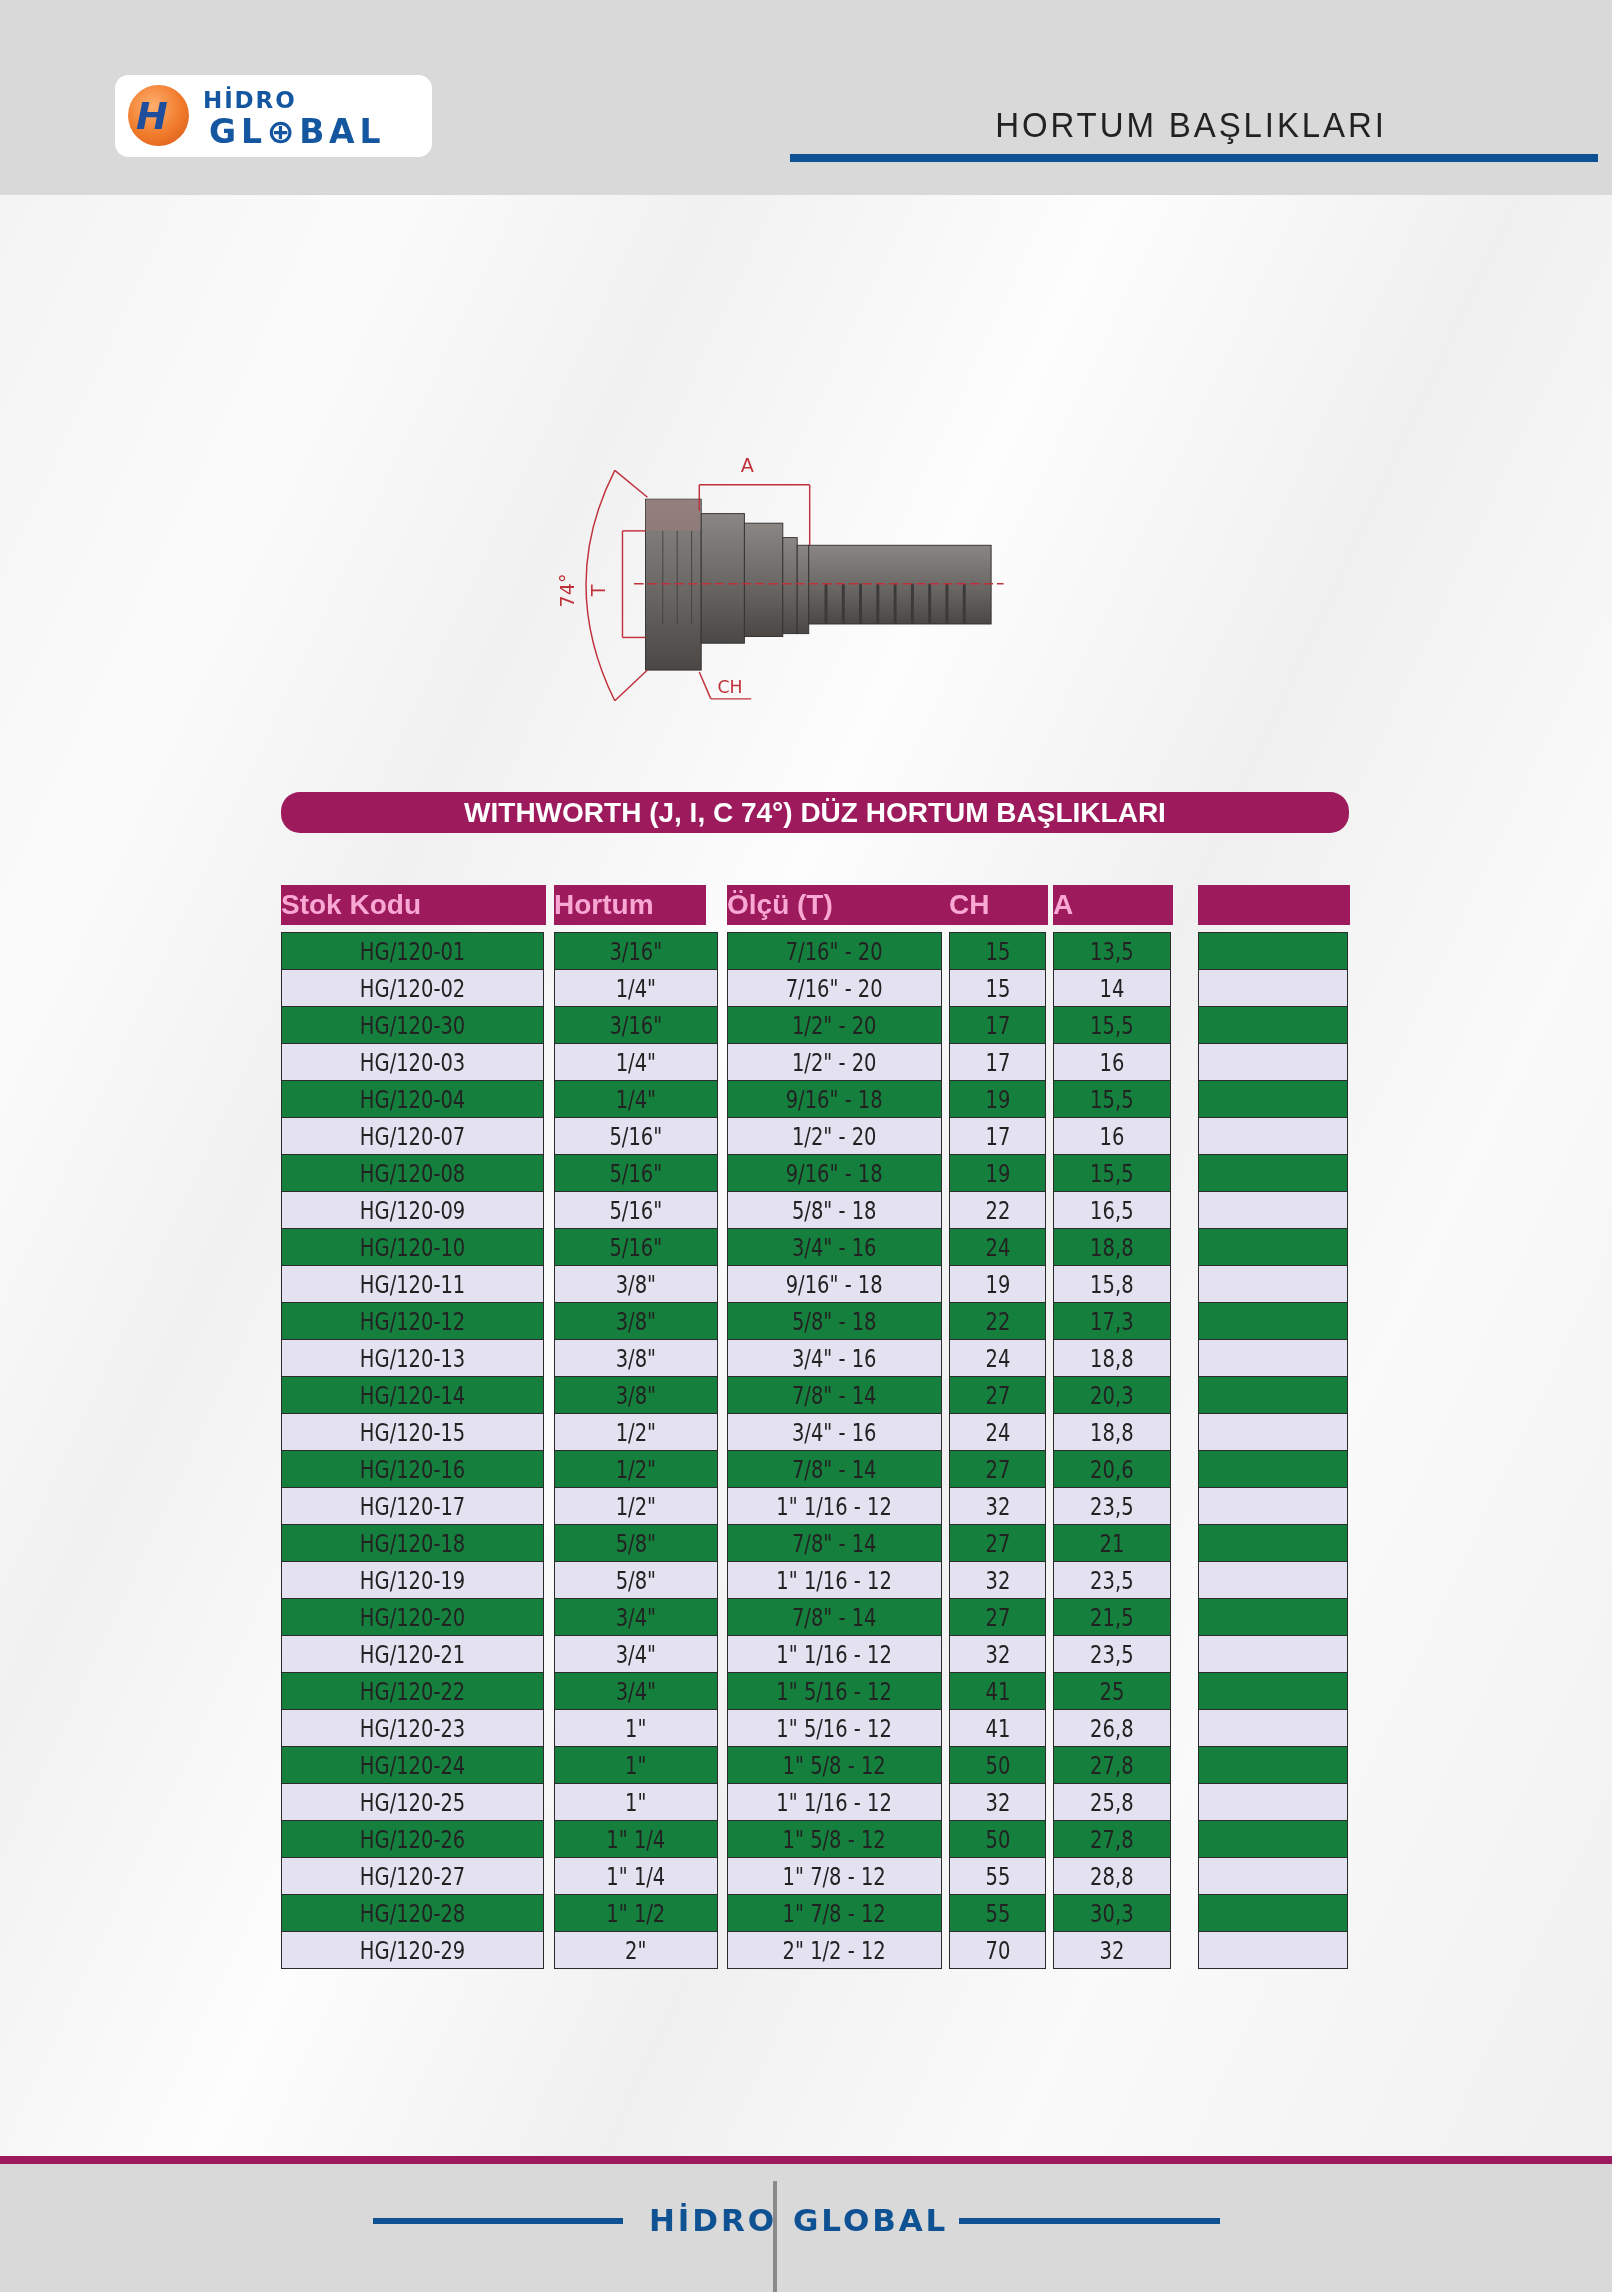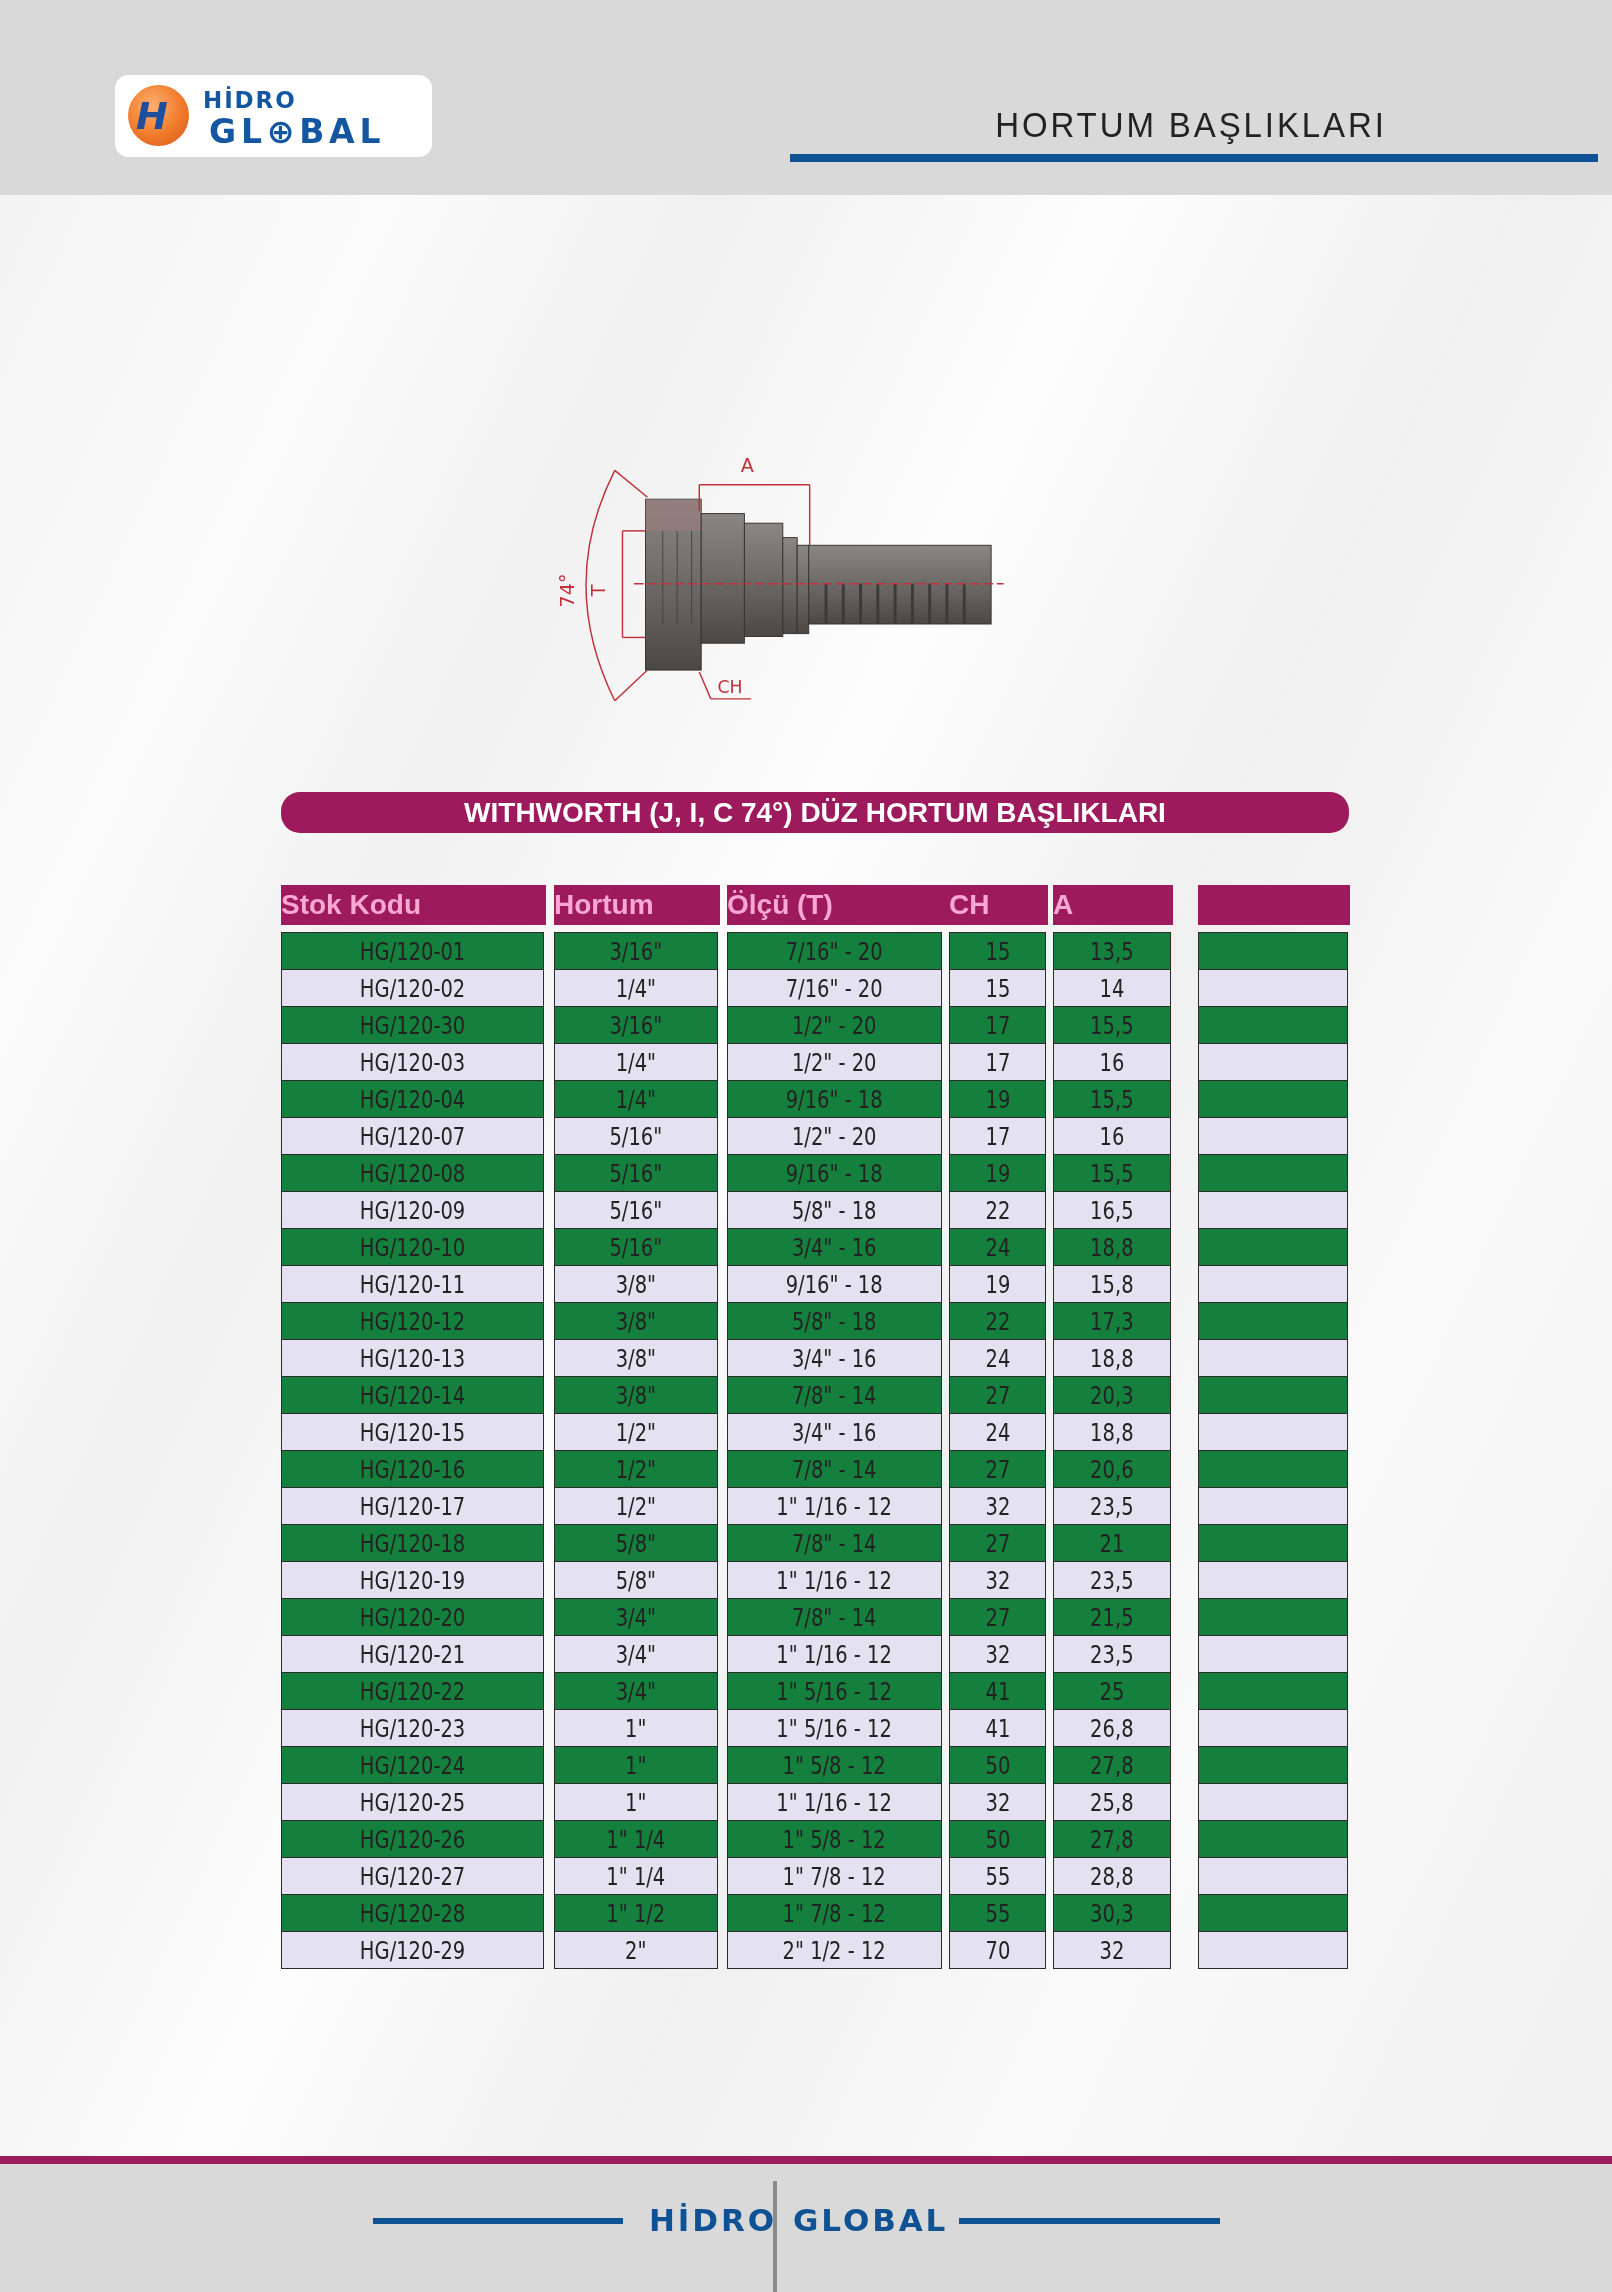--- a/index.html
+++ b/index.html
@@ -115,21 +115,21 @@
   </g>
   <text x="218" y="42" fill="#c0303a" font-family="DejaVu Sans, sans-serif" font-size="20" text-anchor="middle">A</text>
   <text x="70" y="165" fill="#c0303a" font-family="DejaVu Sans, sans-serif" font-size="20" transform="rotate(-90 70 165)" text-anchor="middle">T</text>
   <text x="38" y="165" fill="#c0303a" font-family="DejaVu Sans, sans-serif" font-size="20" transform="rotate(-90 38 165)" text-anchor="middle">74°</text>
   <text x="200" y="272" fill="#c0303a" font-family="DejaVu Sans, sans-serif" font-size="18" text-anchor="middle">CH</text>
 </svg>
 
 <div class="tbl-title">WITHWORTH (J, I, C 74°) DÜZ HORTUM BAŞLIKLARI</div>
 
 <div class="hcell" style="left:281px;width:265px;">Stok Kodu</div>
-<div class="hcell" style="left:554px;width:166px;">Hortum</div>
+<div class="hcell" style="left:554px;width:152px;">Hortum</div>
 <div class="hcell" style="left:727px;width:239px;">Ölçü (T)</div>
 <div class="hcell" style="left:949px;width:99px;">CH</div>
 <div class="hcell" style="left:1053px;width:120px;">A</div>
 <div class="hcell" style="left:1198px;width:152px;"></div>
 
 <div class="col" id="c0" style="left:281px;width:261px;">
     <div class="cell"><span>HG/120-01</span></div>
     <div class="cell alt"><span>HG/120-02</span></div>
     <div class="cell"><span>HG/120-30</span></div>
     <div class="cell alt"><span>HG/120-03</span></div>

